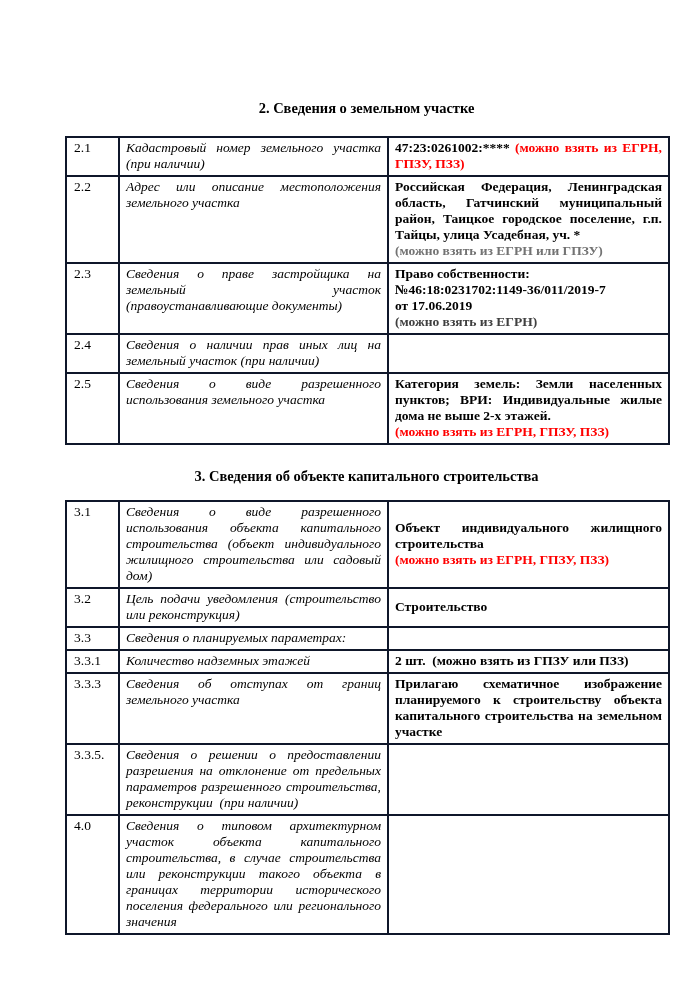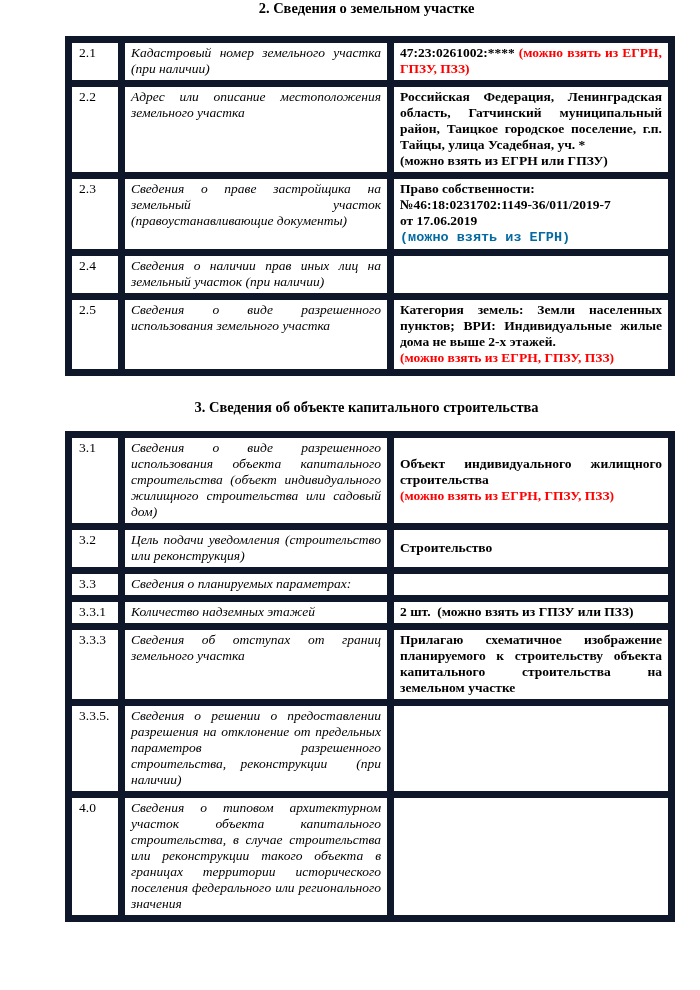--- a/index.html
+++ b/index.html
@@ -9,20 +9,21 @@
     font-family: "Liberation Serif", serif;
     color: #000000;
   }
   .page {
     position: relative;
     width: 700px;
     height: 990px;
     background: #ffffff;
     overflow: hidden;
     box-sizing: border-box;
+    padding-top: 100px;
   }
   .section { margin: 0; }
   .s-heading {
     width: 603px;
     margin: 0 0 0 65px;
     font-size: 14.5px;
     line-height: 17px;
     font-weight: bold;
     text-align: center;
   }
@@ -30,21 +31,21 @@
     width: 603px;
     margin: 19px 0 0 65px;
     border-collapse: collapse;
     table-layout: fixed;
     font-size: 13.5px;
     line-height: 16px;
   }
   .section + .section .s-heading { margin-top: 23px; }
   .section + .section .s-table { margin-top: 15px; }
   .s-table td {
-    border: 7px solid #0f172a;
+    border: 2px solid #0f172a;
     vertical-align: top;
     padding: 2px 6px 3px 6px;
     overflow: hidden;
     word-wrap: break-word;
   }
   td.c-num  { padding-left: 7px; }
   td.c-label { text-align: justify; font-style: italic; }
   td.c-val   { font-weight: bold; text-align: justify; }
   tr.vmid td.c-val { vertical-align: middle; }
   .col-num  { width: 53px; }
@@ -66,26 +67,26 @@
       </colgroup>
       <tbody>
           <tr>
             <td class="c-num">2.1</td>
             <td class="c-label">Кадастровый номер земельного участка (при наличии)</td>
             <td class="c-val"><span>47:23:0261002:**** </span><span style="color: rgb(255, 0, 0);">(можно взять из ЕГРН, ГПЗУ, ПЗЗ)</span></td>
           </tr>
           <tr>
             <td class="c-num">2.2</td>
             <td class="c-label">Адрес или описание местоположения земельного участка</td>
-            <td class="c-val"><span>Российская Федерация, Ленинградская область, Гатчинский муниципальный район, Таицкое городское поселение, г.п. Тайцы, улица Усадебная, уч. *</span><br><span style="color: #000000;">(можно взять из ЕГРН или ГПЗУ)</span></td>
+            <td class="c-val"><span>Российская Федерация, Ленинградская область, Гатчинский муниципальный район, Таицкое городское поселение, г.п. Тайцы, улица Усадебная, уч. *</span><br><span style="color: #737373;">(можно взять из ЕГРН или ГПЗУ)</span></td>
           </tr>
           <tr>
             <td class="c-num">2.3</td>
             <td class="c-label">Сведения о праве застройщика на земельный участок (правоустанавливающие документы)</td>
-            <td class="c-val"><span>Право собственности:</span><br><span>№46:18:0231702:1149-36/011/2019-7</span><br><span>от 17.06.2019</span><br><span style="color: #0369a1; font-family: Liberation Mono, monospace;">(можно взять из ЕГРН)</span></td>
+            <td class="c-val"><span>Право собственности:</span><br><span>№46:18:0231702:1149-36/011/2019-7</span><br><span>от 17.06.2019</span><br><span style="color: #404040;">(можно взять из ЕГРН)</span></td>
           </tr>
           <tr>
             <td class="c-num">2.4</td>
             <td class="c-label">Сведения о наличии прав иных лиц на земельный участок (при наличии)</td>
             <td class="c-val"></td>
           </tr>
           <tr>
             <td class="c-num">2.5</td>
             <td class="c-label">Сведения о виде разрешенного использования земельного участка</td>
             <td class="c-val"><span>Категория земель: Земли населенных пунктов; ВРИ: Индивидуальные жилые дома не выше 2-х этажей.</span><br><span style="color: rgb(255, 0, 0);">(можно взять из ЕГРН, ГПЗУ, ПЗЗ)</span></td>

